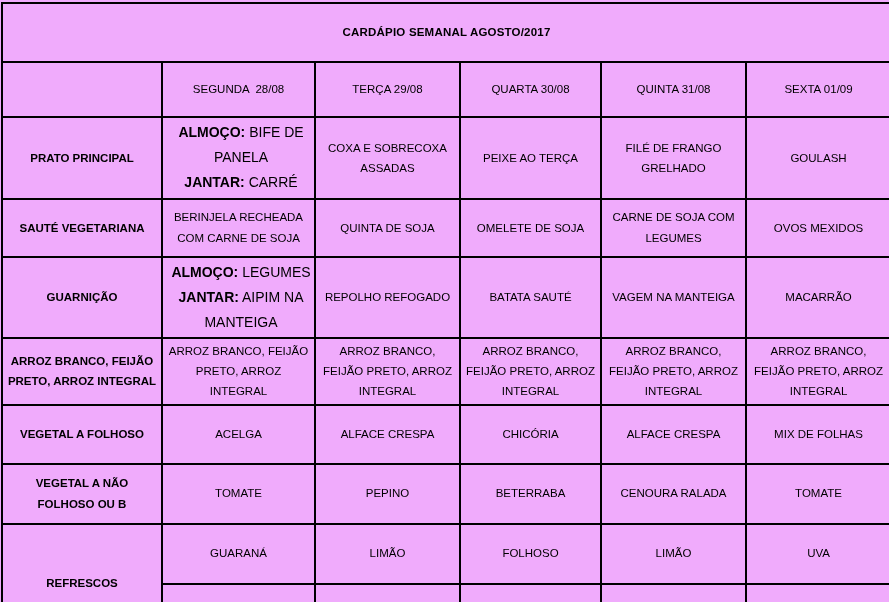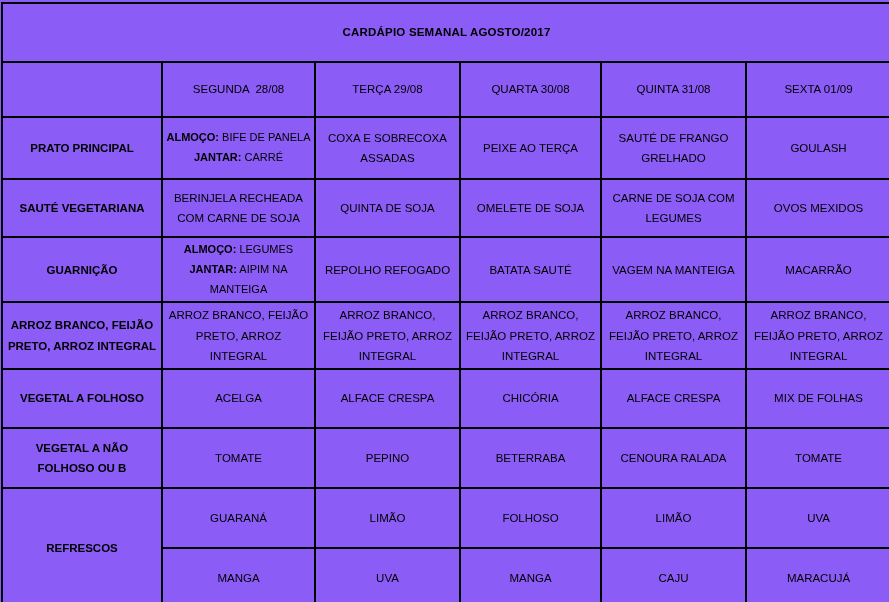--- a/index.html
+++ b/index.html
@@ -5,21 +5,21 @@
   html, body {
     margin: 0;
     padding: 0;
     background: #ffffff;
     font-family: "Liberation Sans", "DejaVu Sans", sans-serif;
     color: #000000;
   }
   .page {
     width: 889px;
     height: 602px;
-    background: #8b5cf6;
+    background: #f0abfc;
     box-sizing: border-box;
     padding-top: 2px;
   }
   table.menu {
     width: 887px;
     margin-left: 1px;
     border-collapse: collapse;
     table-layout: fixed;
   }
   table.menu td {
@@ -43,22 +43,23 @@
   }
   td.label-cell {
     font-weight: bold;
     font-size: 12.5px;
     text-align: left;
     padding-left: 6px;
     line-height: 1.6;
     margin-left: 15px;
   }
   td.data-cell.small {
-    font-size: 11px;
+    font-size: 14px;
     line-height: 1.8;
+    padding-left: 8px;
   }
   td.data-cell.small b { font-weight: bold; }
   
   thead tr.title-row   { height: 59px; }
   thead tr.header-row  { height: 55px; }
   tbody tr:nth-child(1){ height: 62px; }
   tbody tr:nth-child(2){ height: 58px; }
   tbody tr:nth-child(3){ height: 58px; }
   tbody tr:nth-child(4){ height: 65px; }
   tbody tr:nth-child(5){ height: 59px; }
@@ -91,21 +92,21 @@
           <td class="day-header">QUINTA 31/08</td>
           <td class="day-header">SEXTA 01/09</td>
         </tr>
     </thead>
     <tbody id="menu-body">
         <tr>
           <td class="label-cell">PRATO PRINCIPAL</td>
           <td class="data-cell small"><b>ALMOÇO:</b> BIFE DE PANELA<br><b>JANTAR:</b> CARRÉ</td>
           <td class="data-cell">COXA E SOBRECOXA ASSADAS</td>
           <td class="data-cell">PEIXE AO TERÇA</td>
-          <td class="data-cell">SAUTÉ DE FRANGO GRELHADO</td>
+          <td class="data-cell">FILÉ DE FRANGO GRELHADO</td>
           <td class="data-cell">GOULASH</td>
         </tr>
         <tr>
           <td class="label-cell">SAUTÉ VEGETARIANA</td>
           <td class="data-cell">BERINJELA RECHEADA COM CARNE DE SOJA</td>
           <td class="data-cell">QUINTA DE SOJA</td>
           <td class="data-cell">OMELETE DE SOJA</td>
           <td class="data-cell">CARNE DE SOJA COM LEGUMES</td>
           <td class="data-cell">OVOS MEXIDOS</td>
         </tr>

